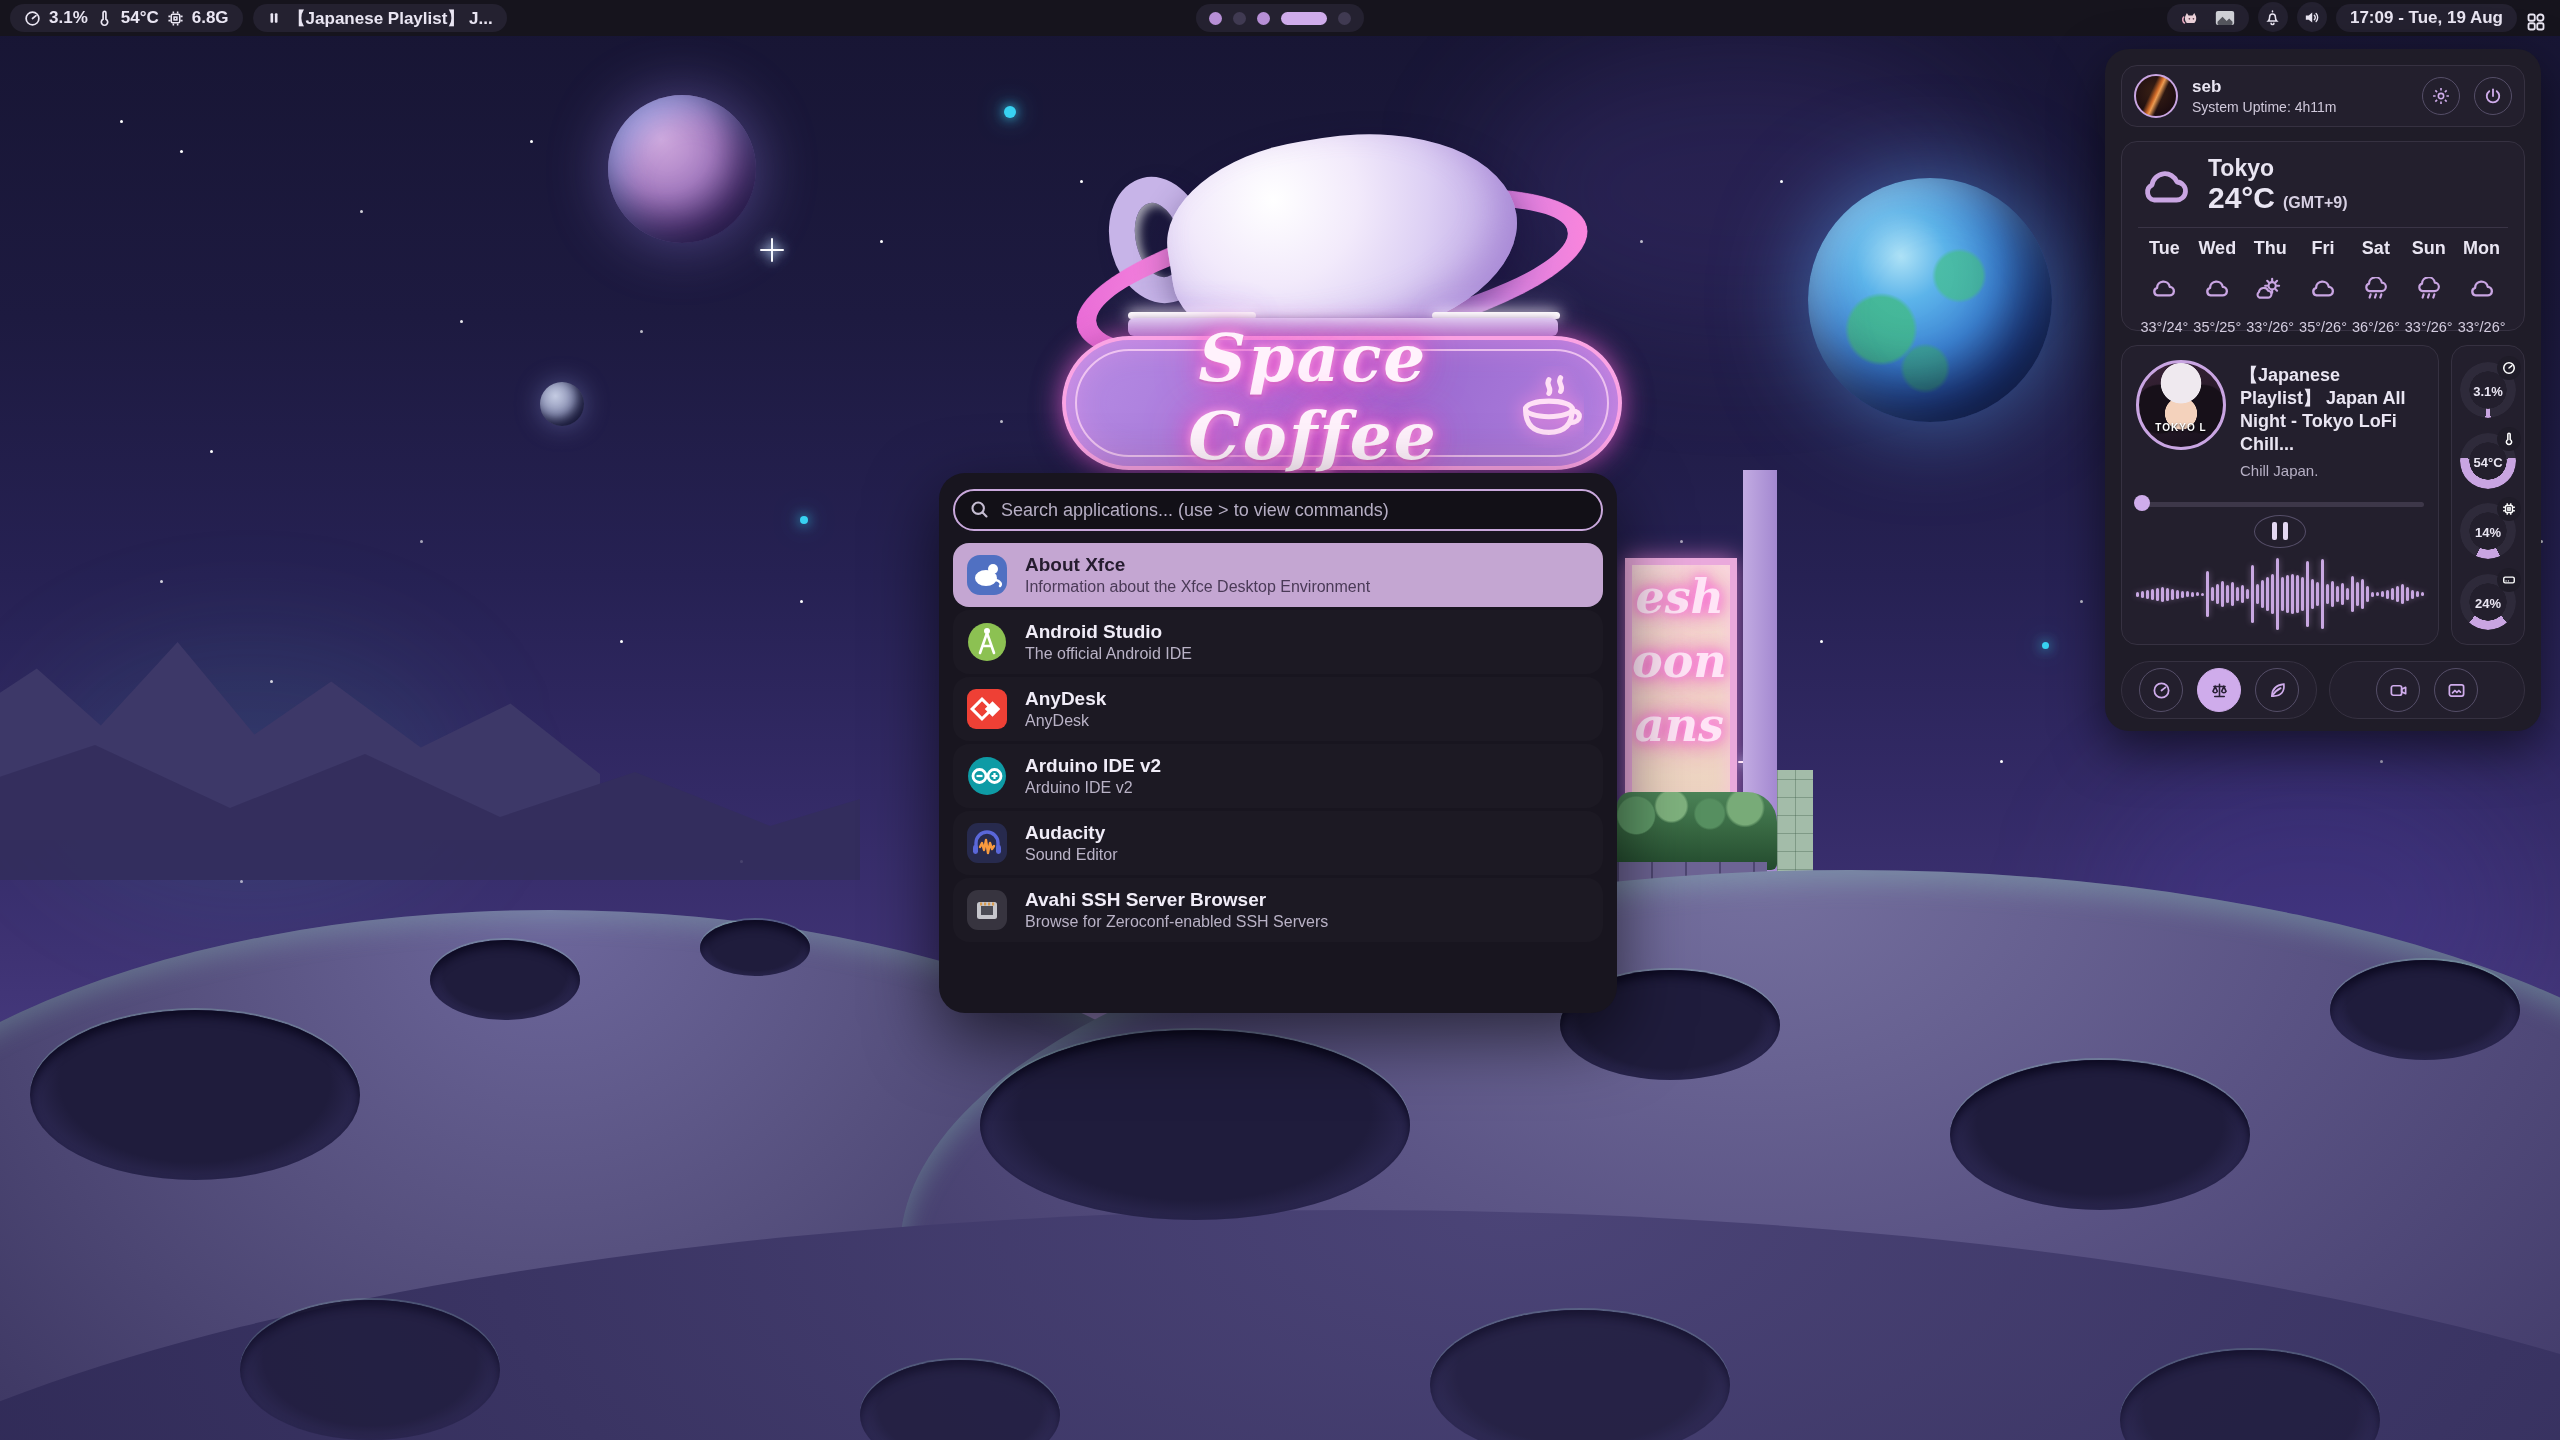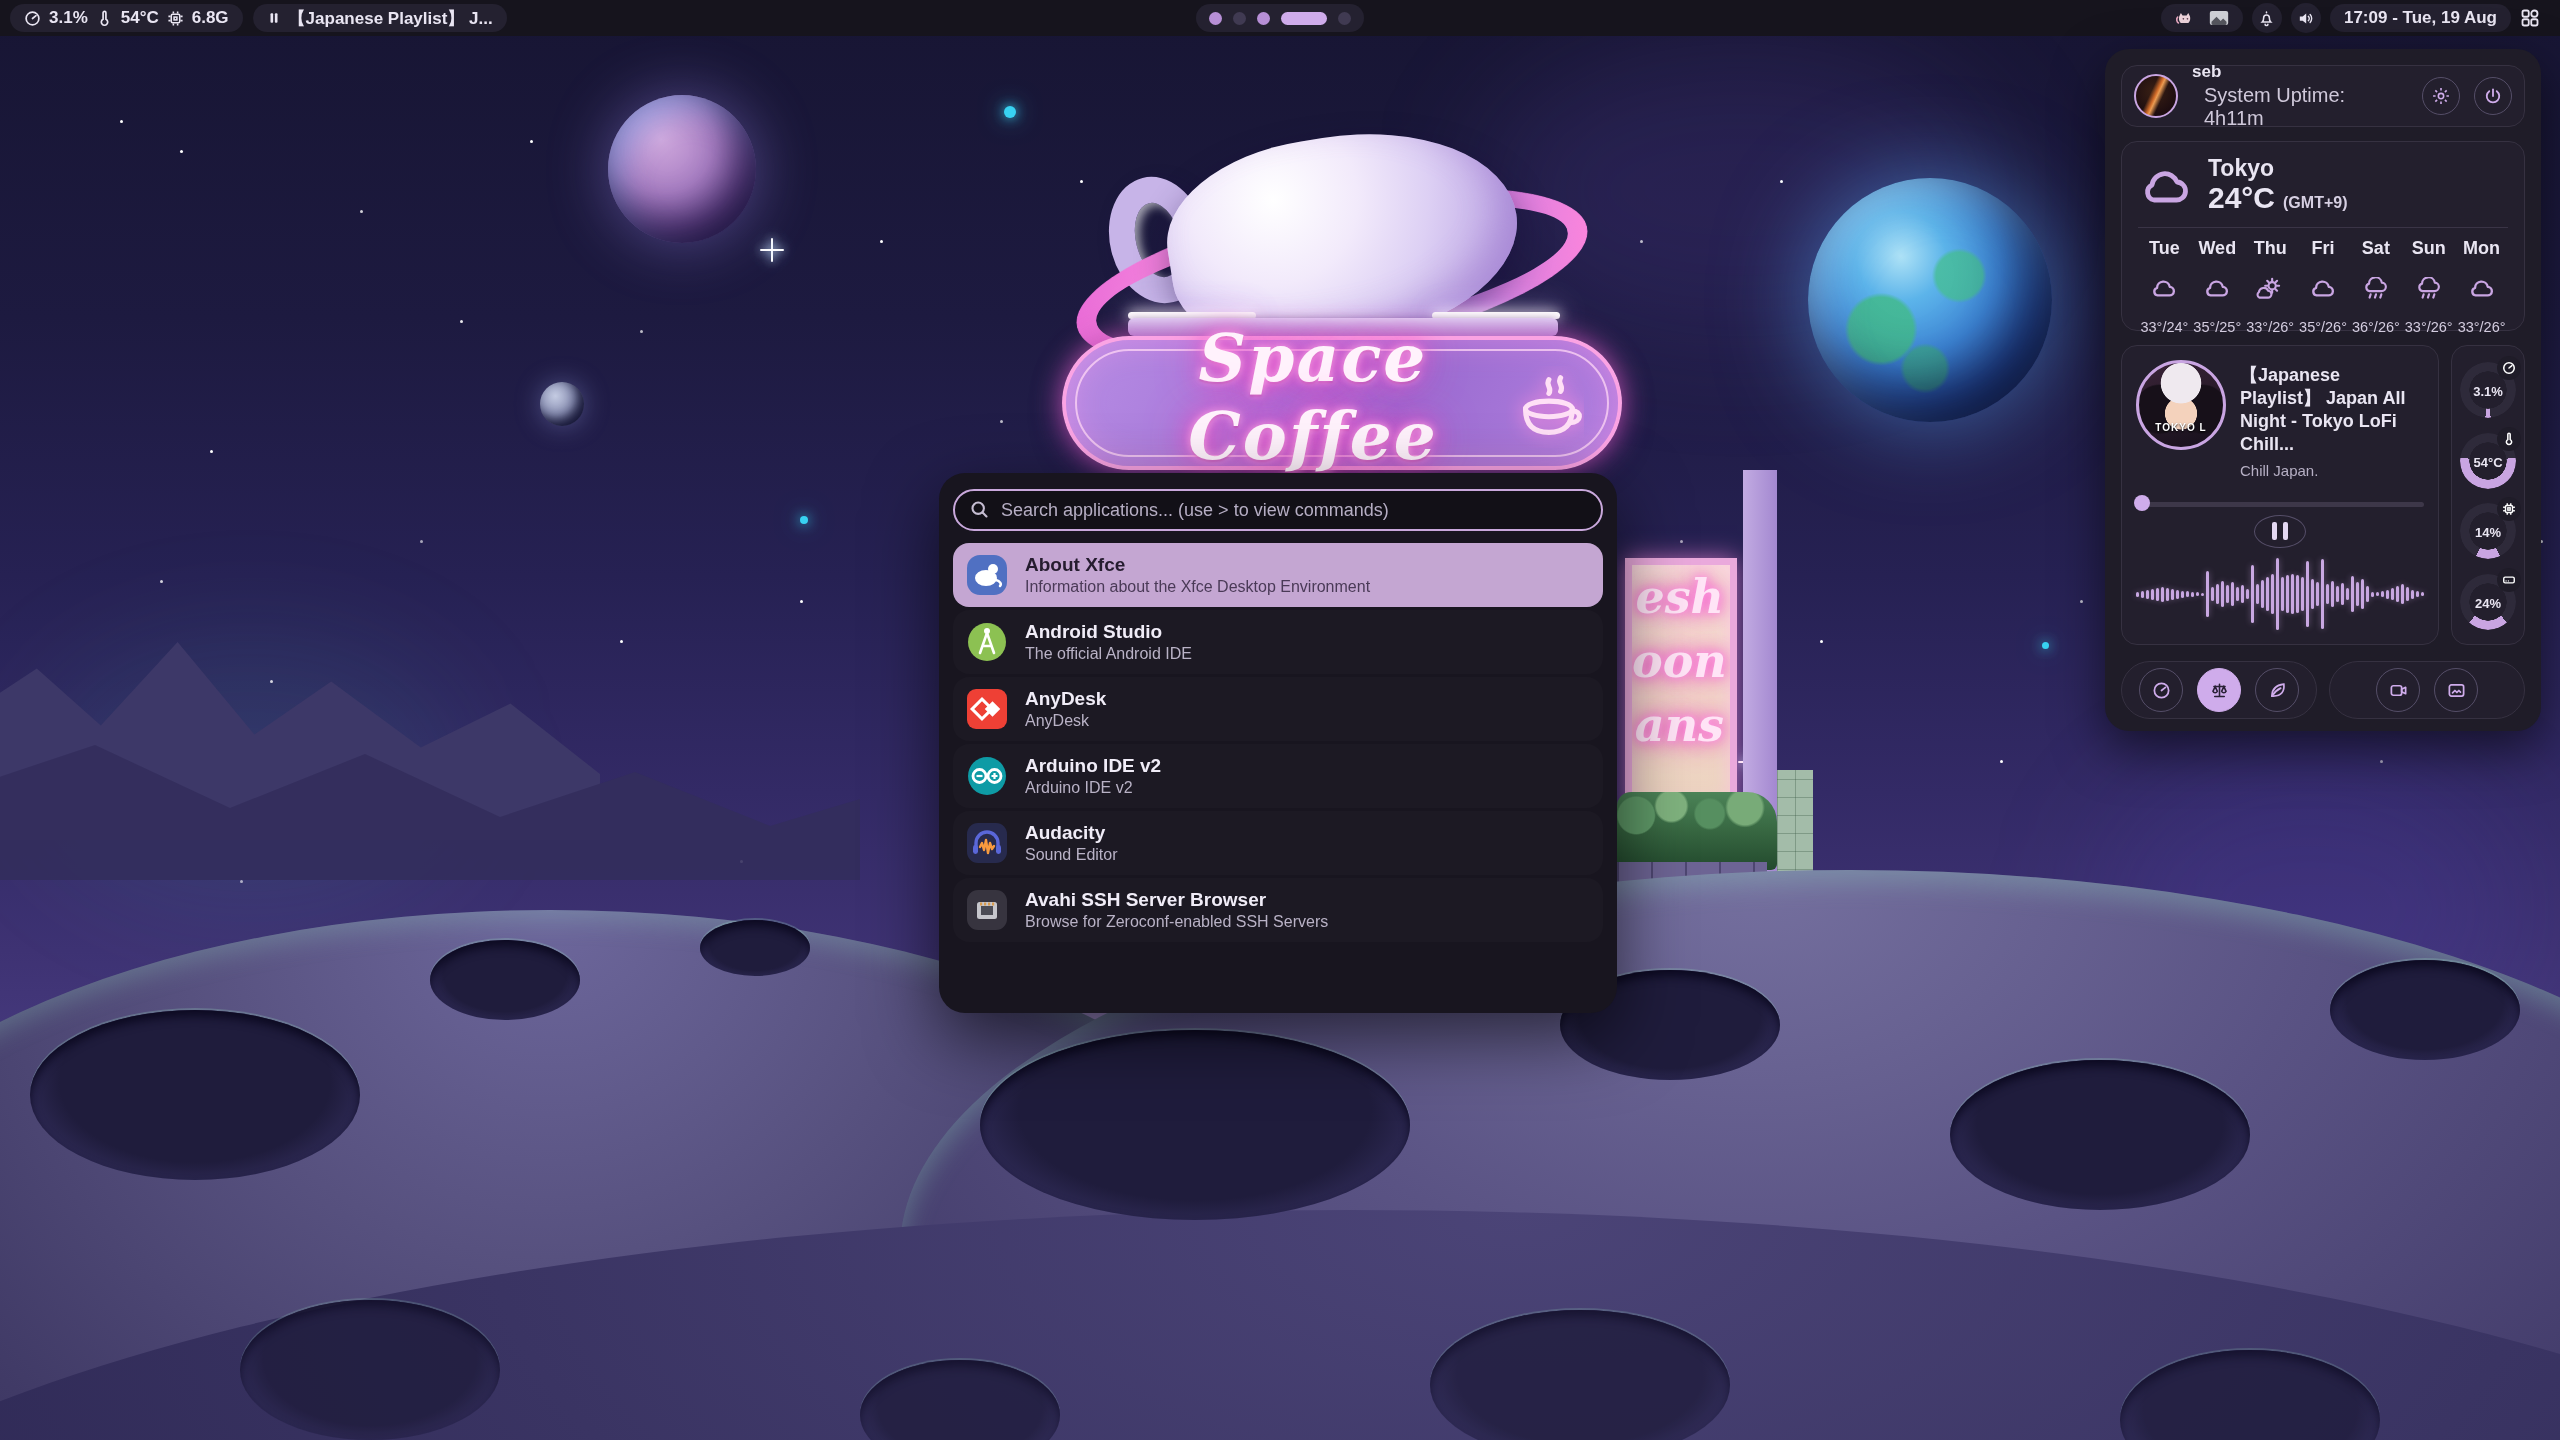--- a/index.html
+++ b/index.html
@@ -133,21 +133,21 @@
   #panel{left:2105px;top:49px;width:436px;height:682px;border-radius:24px;background:#1f1c28;
     box-shadow:0 18px 50px rgba(0,0,0,.55);padding:16px;color:#e9e5f2;}
   .card{border:1px solid #363141;border-radius:16px;background:#231f2d;}
   #user-card{height:62px;display:flex;align-items:center;gap:14px;padding:0 12px;}
   #avatar{width:44px;height:44px;border-radius:50%;border:2px solid #c9a5e2;
     background:
       linear-gradient(115deg, transparent 38%, rgba(236,120,44,.85) 48%, rgba(255,170,90,.9) 52%, transparent 62%),
       radial-gradient(circle at 45% 40%,#3a2014 0%,#1d0d10 70%);}
   #user-texts{flex:1;display:flex;flex-direction:column;gap:2px;}
   #user-name{font-size:17px;font-weight:700;}
-  #user-uptime{font-size:20px;color:#cfc8da;margin-left:12px;}
+  #user-uptime{font-size:14px;color:#cfc8da;}
   .round-btn{width:38px;height:38px;border-radius:50%;border:1.5px solid #554e68;display:flex;align-items:center;justify-content:center;}
 
   #weather-card{margin-top:14px;height:190px;padding:14px 16px 10px;}
   #weather-head{display:flex;align-items:center;gap:14px;}
   #weather-head .temps-line{display:flex;align-items:baseline;gap:8px;}
   #weather-city{font-size:23px;font-weight:700;line-height:25px;}
   #weather-temp{font-size:30px;font-weight:700;}
   #weather-tz{font-size:16px;font-weight:700;color:#d6cfe2;}
   #weather-div{height:1px;background:#3a3446;margin:12px 0 10px;}
   #forecast{display:flex;}
@@ -327,21 +327,21 @@
   <div class="tb-group" style="left:50%;transform:translateX(-50%);">
     <div class="pill" style="gap:11px;padding:0 13px;">
         <span class="ws ws-occupied"></span>
         <span class="ws ws-empty"></span>
         <span class="ws ws-occupied"></span>
         <span class="ws ws-active"></span>
         <span class="ws ws-empty"></span>
       </div>
   </div>
 
-  <div class="tb-group" style="right:20px;gap:9px;">
+  <div class="tb-group" style="right:14px;gap:9px;align-items:flex-end;">
     <div class="pill" style="gap:14px;">
       <svg width="20" height="18" viewBox="0 0 24 22">
         <path d="M5 9 l2-4 2 3 h5 l2-3 2 4 c1 3 0 7-2 8 h-9 c-2-1-3-5-2-8z" fill="#ecd2da"></path>
         <path d="M4 17c-2-1-3-5-1-7" stroke="#e8a8c0" stroke-width="2" fill="none" stroke-linecap="round"></path>
         <circle cx="10" cy="12" r="1" fill="#5a3a4a"></circle>
           <circle cx="15" cy="12" r="1" fill="#5a3a4a"></circle>
       </svg>
       <svg width="20" height="16" viewBox="0 0 24 19">
         <rect x="1" y="1" width="22" height="17" rx="2.5" fill="#cfd0d6"></rect>
         <path d="M3 14 l6-6 5 5 3-3 4 4 v2 a2 2 0 0 1 -2 2 h-14 a2 2 0 0 1 -2 -2z" fill="#55565e"></path>

